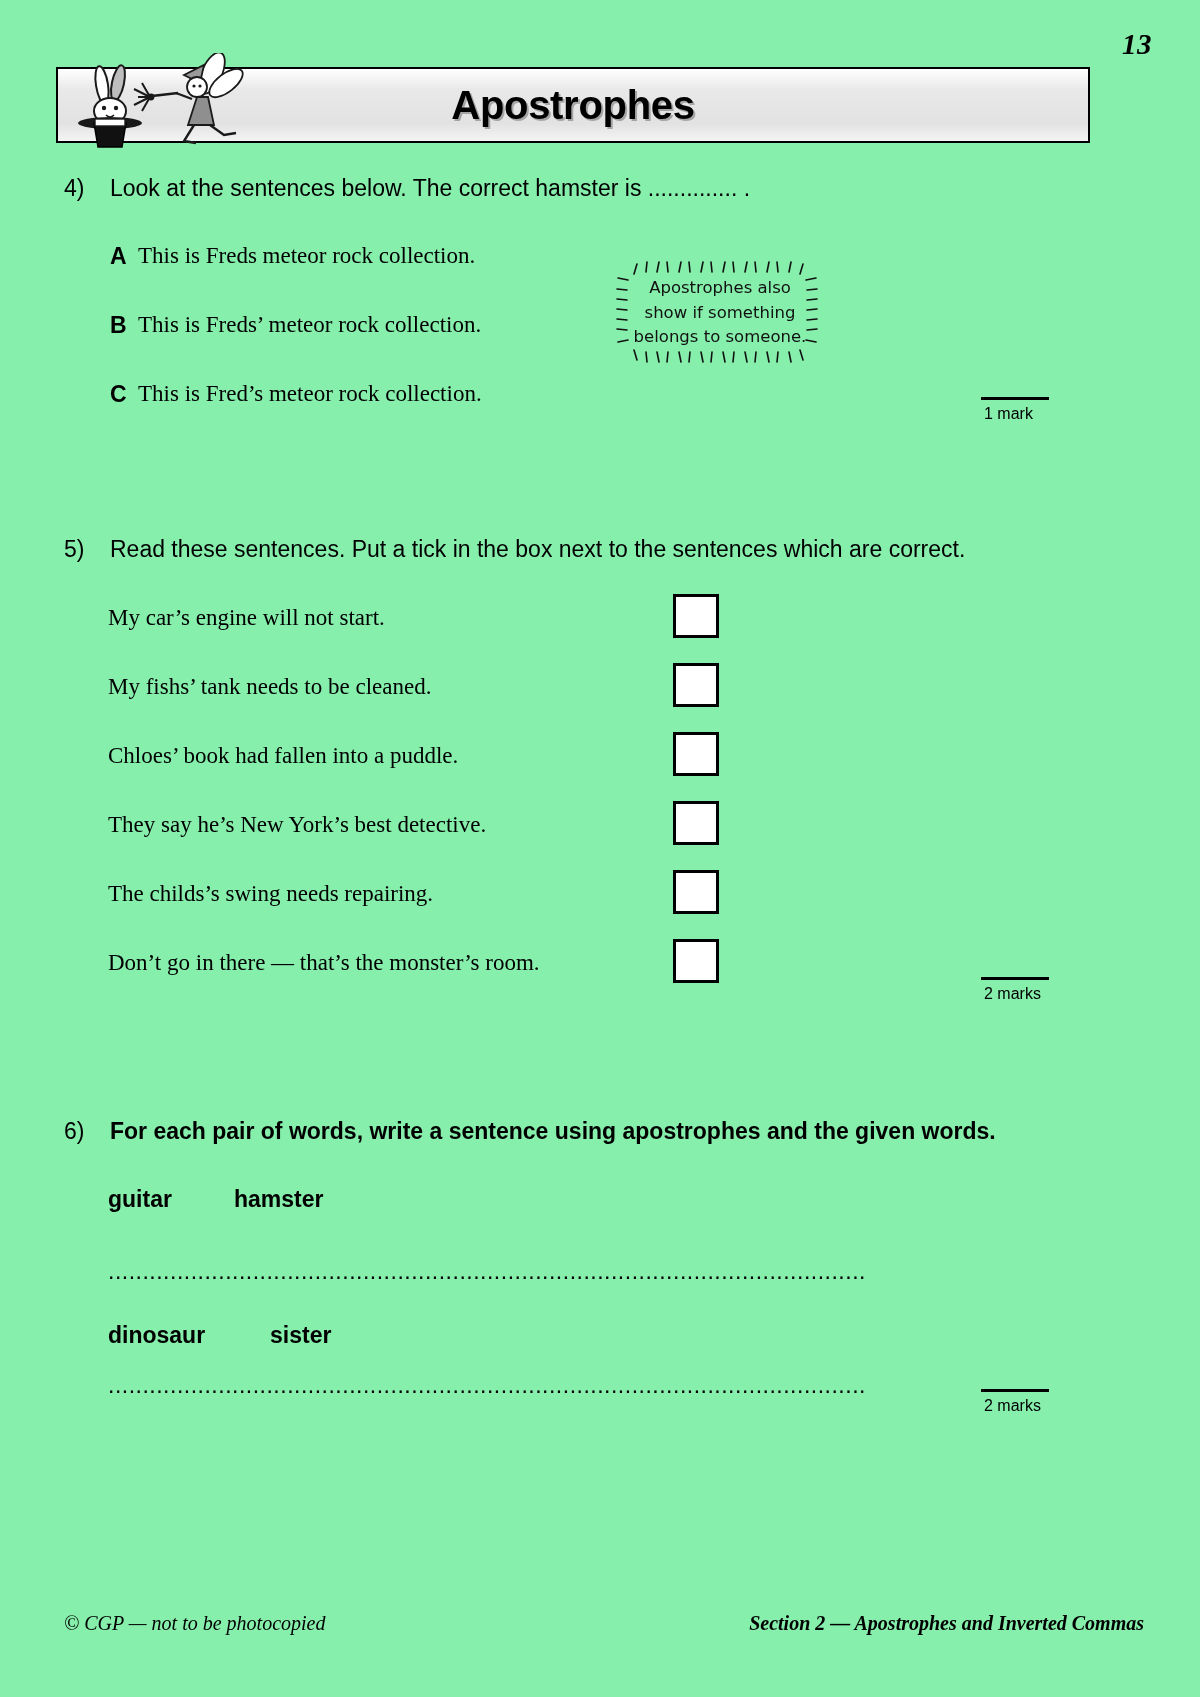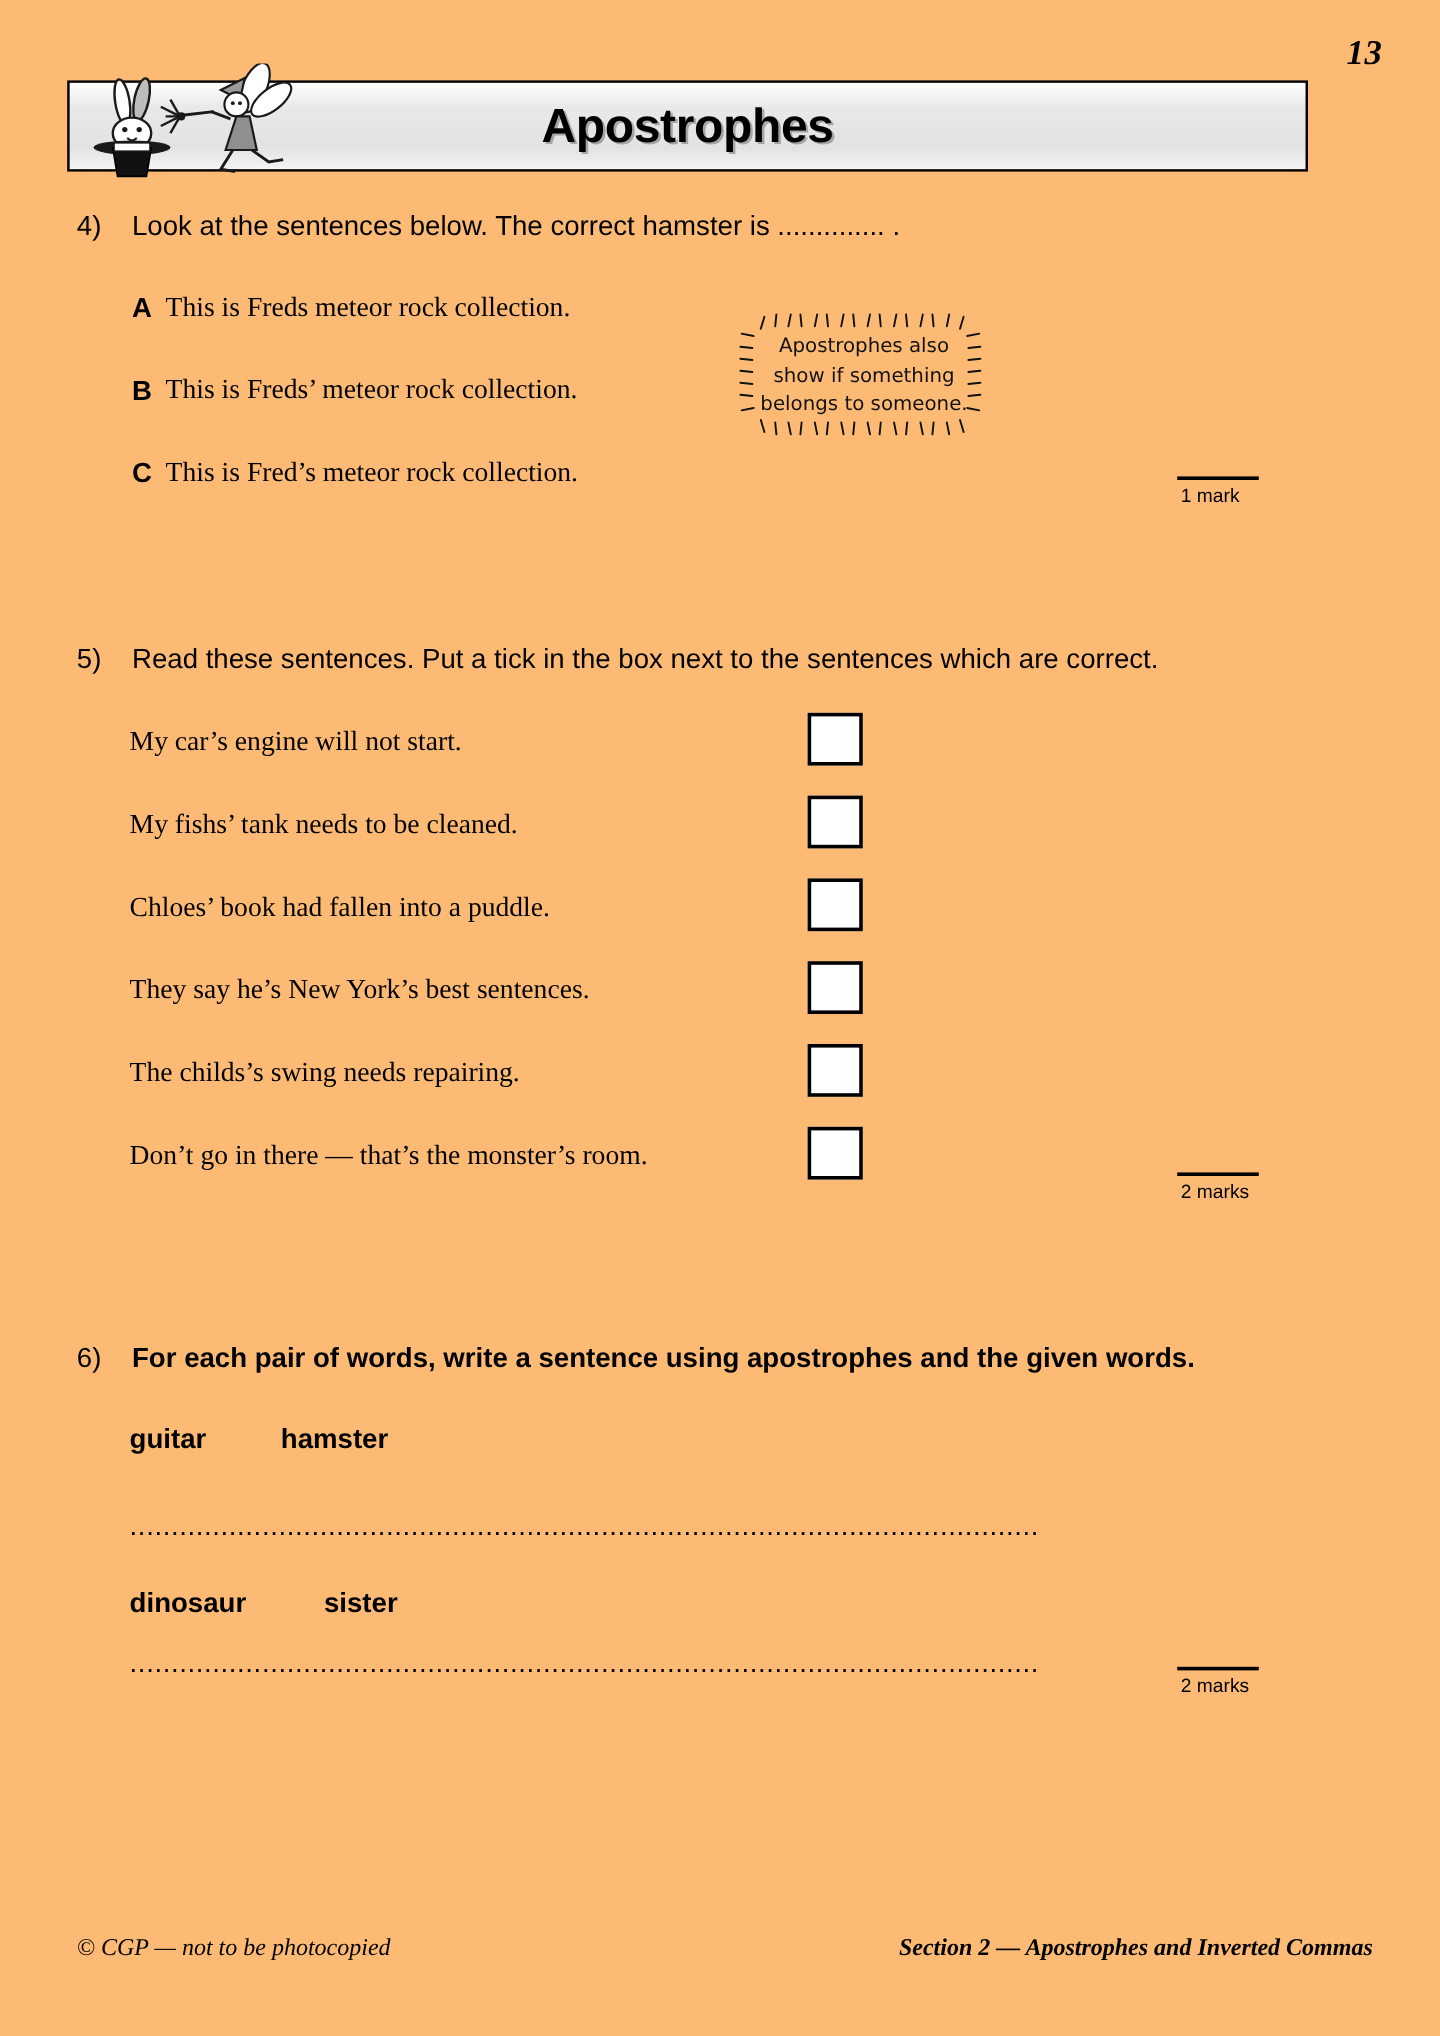--- a/index.html
+++ b/index.html
@@ -9,21 +9,21 @@
   }
   body {
     font-family: "Liberation Sans", sans-serif;
     color: #000000;
   }
   .page {
     position: relative;
     width: 1200px;
     height: 1697px;
     margin: 0 auto;
-    background: #fdba74;
+    background: #86efac;
     overflow: hidden;
   }
 
   
   .page-number {
     position: absolute;
     top: 28px;
     right: 48px;
     font-family: "Liberation Serif", serif;
     font-style: italic;
@@ -306,21 +306,21 @@
 
   <div class="opt-text" style="left:108px; top:605px;">My car’s engine will not start.</div>
   <div class="tickbox" style="left:673px; top:594px;"></div>
 
   <div class="opt-text" style="left:108px; top:674px;">My fishs’ tank needs to be cleaned.</div>
   <div class="tickbox" style="left:673px; top:663px;"></div>
 
   <div class="opt-text" style="left:108px; top:743px;">Chloes’ book had fallen into a puddle.</div>
   <div class="tickbox" style="left:673px; top:732px;"></div>
 
-  <div class="opt-text" style="left:108px; top:812px;">They say he’s New York’s best sentences.</div>
+  <div class="opt-text" style="left:108px; top:812px;">They say he’s New York’s best detective.</div>
   <div class="tickbox" style="left:673px; top:801px;"></div>
 
   <div class="opt-text" style="left:108px; top:881px;text-align:right;">The childs’s swing needs repairing.</div>
   <div class="tickbox" style="left:673px; top:870px;"></div>
 
   <div class="opt-text" style="left:108px; top:950px;">Don’t go in there — that’s the monster’s room.</div>
   <div class="tickbox" style="left:673px; top:939px;"></div>
 
   <div class="mark-rule" style="left:981px; top:977px;"></div>
   <div class="mark-label" style="left:984px; top:985px;">2 marks</div>

